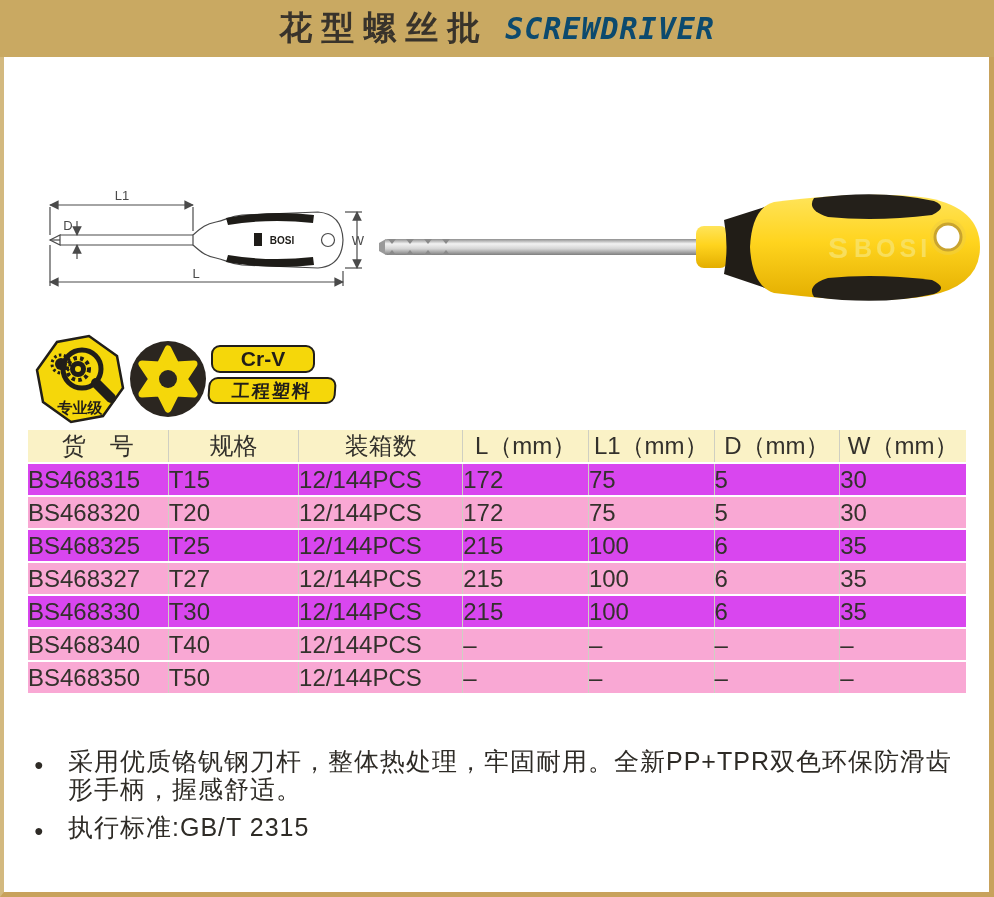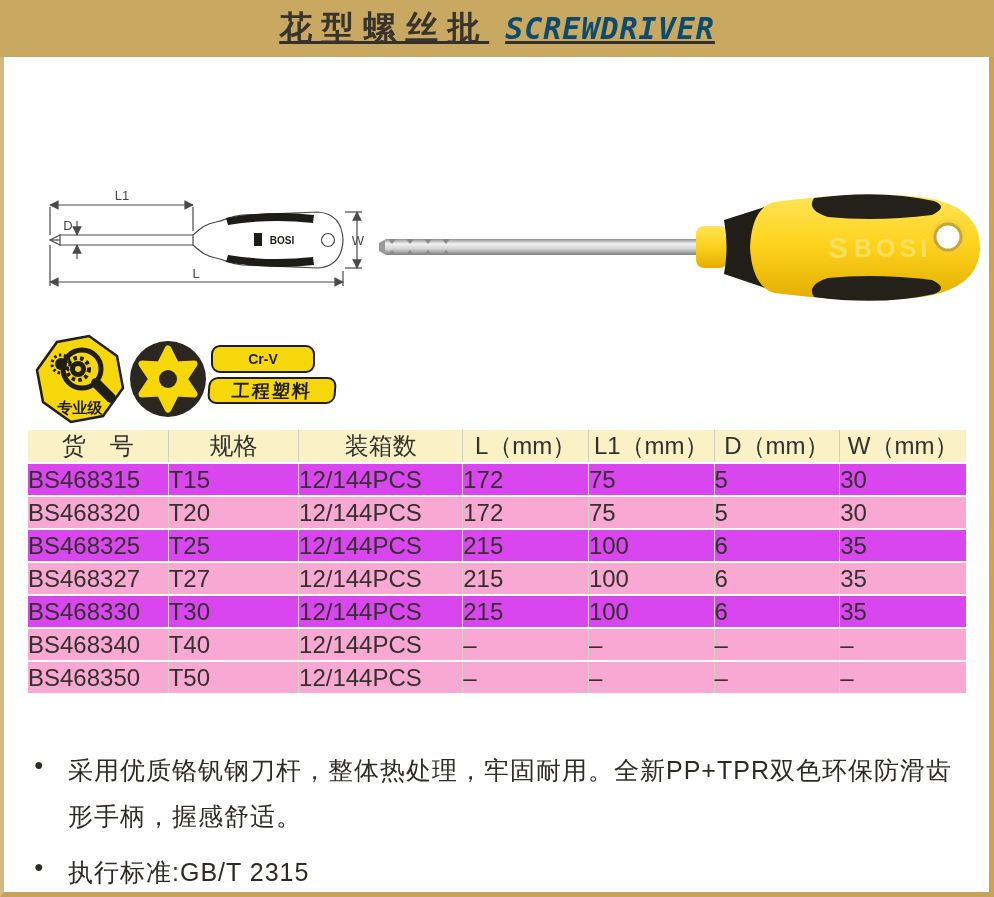--- a/index.html
+++ b/index.html
@@ -3,21 +3,21 @@
 <meta charset="utf-8">
 <style>
   * { margin:0; padding:0; box-sizing:border-box; }
   html,body { background:#ffffff; }
   body {
     width:994px; height:897px;
     font-family:"Liberation Sans","DejaVu Sans",sans-serif;
     color:#33302A;
     overflow:hidden;
   }
-  .page { width:994px; height:897px;text-decoration:underline; }
+  .page { width:994px; height:897px; }
 
   
   .header-bar {
     width:994px; height:57px;
     background:#C9A962;
     display:flex; align-items:center; justify-content:center;
     gap:16px;
   }
   .title-zh {
     font-size:33px; font-weight:bold; letter-spacing:9px;
@@ -46,21 +46,21 @@
   .badge-octagon { position:absolute; left:30px; top:276px; }
   .badge-torx    { position:absolute; left:122px; top:280px; }
   .pill {
     position:absolute;
     background:#F5D70A;
     border:2px solid #211E19;
     border-radius:9px;
     display:flex; align-items:center; justify-content:center;
     font-weight:bold; color:#211E19;
   }
-  .pill-crv { left:207px; top:288px; width:104px; height:28px; font-size:14px; }
+  .pill-crv { left:207px; top:288px; width:104px; height:28px; font-size:21px; }
   .pill-plastic { left:204px; top:320px; width:128px; height:27px; font-size:18px; letter-spacing:2px; transform:skewX(-4deg); }
 
   
   .spec-table {
     position:absolute; left:24px; top:371px;
     width:938px;
     border-collapse:separate; border-spacing:0 2px;
     font-size:24px; 
     color:#33312C;
   }
@@ -78,21 +78,21 @@
   .spec-table th:nth-child(3), .spec-table td:nth-child(3) { width:17.5%; }
   .spec-table th:nth-child(4), .spec-table td:nth-child(4) { width:13.4%; }
   .spec-table th:nth-child(5), .spec-table td:nth-child(5) { width:13.4%; }
   .spec-table th:nth-child(6), .spec-table td:nth-child(6) { width:13.4%; }
   .spec-table th:nth-child(7), .spec-table td:nth-child(7) { width:13.4%; }
 
   
   .notes { position:absolute; left:30px; top:690px; width:935px; }
   .note { display:flex; margin-bottom:10px; }
   .note-bullet { width:34px; font-size:16px; padding-top:9px; color:#2E2B26; }
-  .note-text { flex:1; font-size:25px; line-height:46px; color:#2E2B26; letter-spacing:1px; }
+  .note-text { flex:1; font-size:25px; line-height:28px; color:#2E2B26; letter-spacing:1px; }
 </style>
 </head>
 <body>
 
 <div class="page">
 
   <div class="header-bar">
     <span class="title-zh">花型螺丝批</span>
     <span class="title-en">SCREWDRIVER</span>
   </div>

